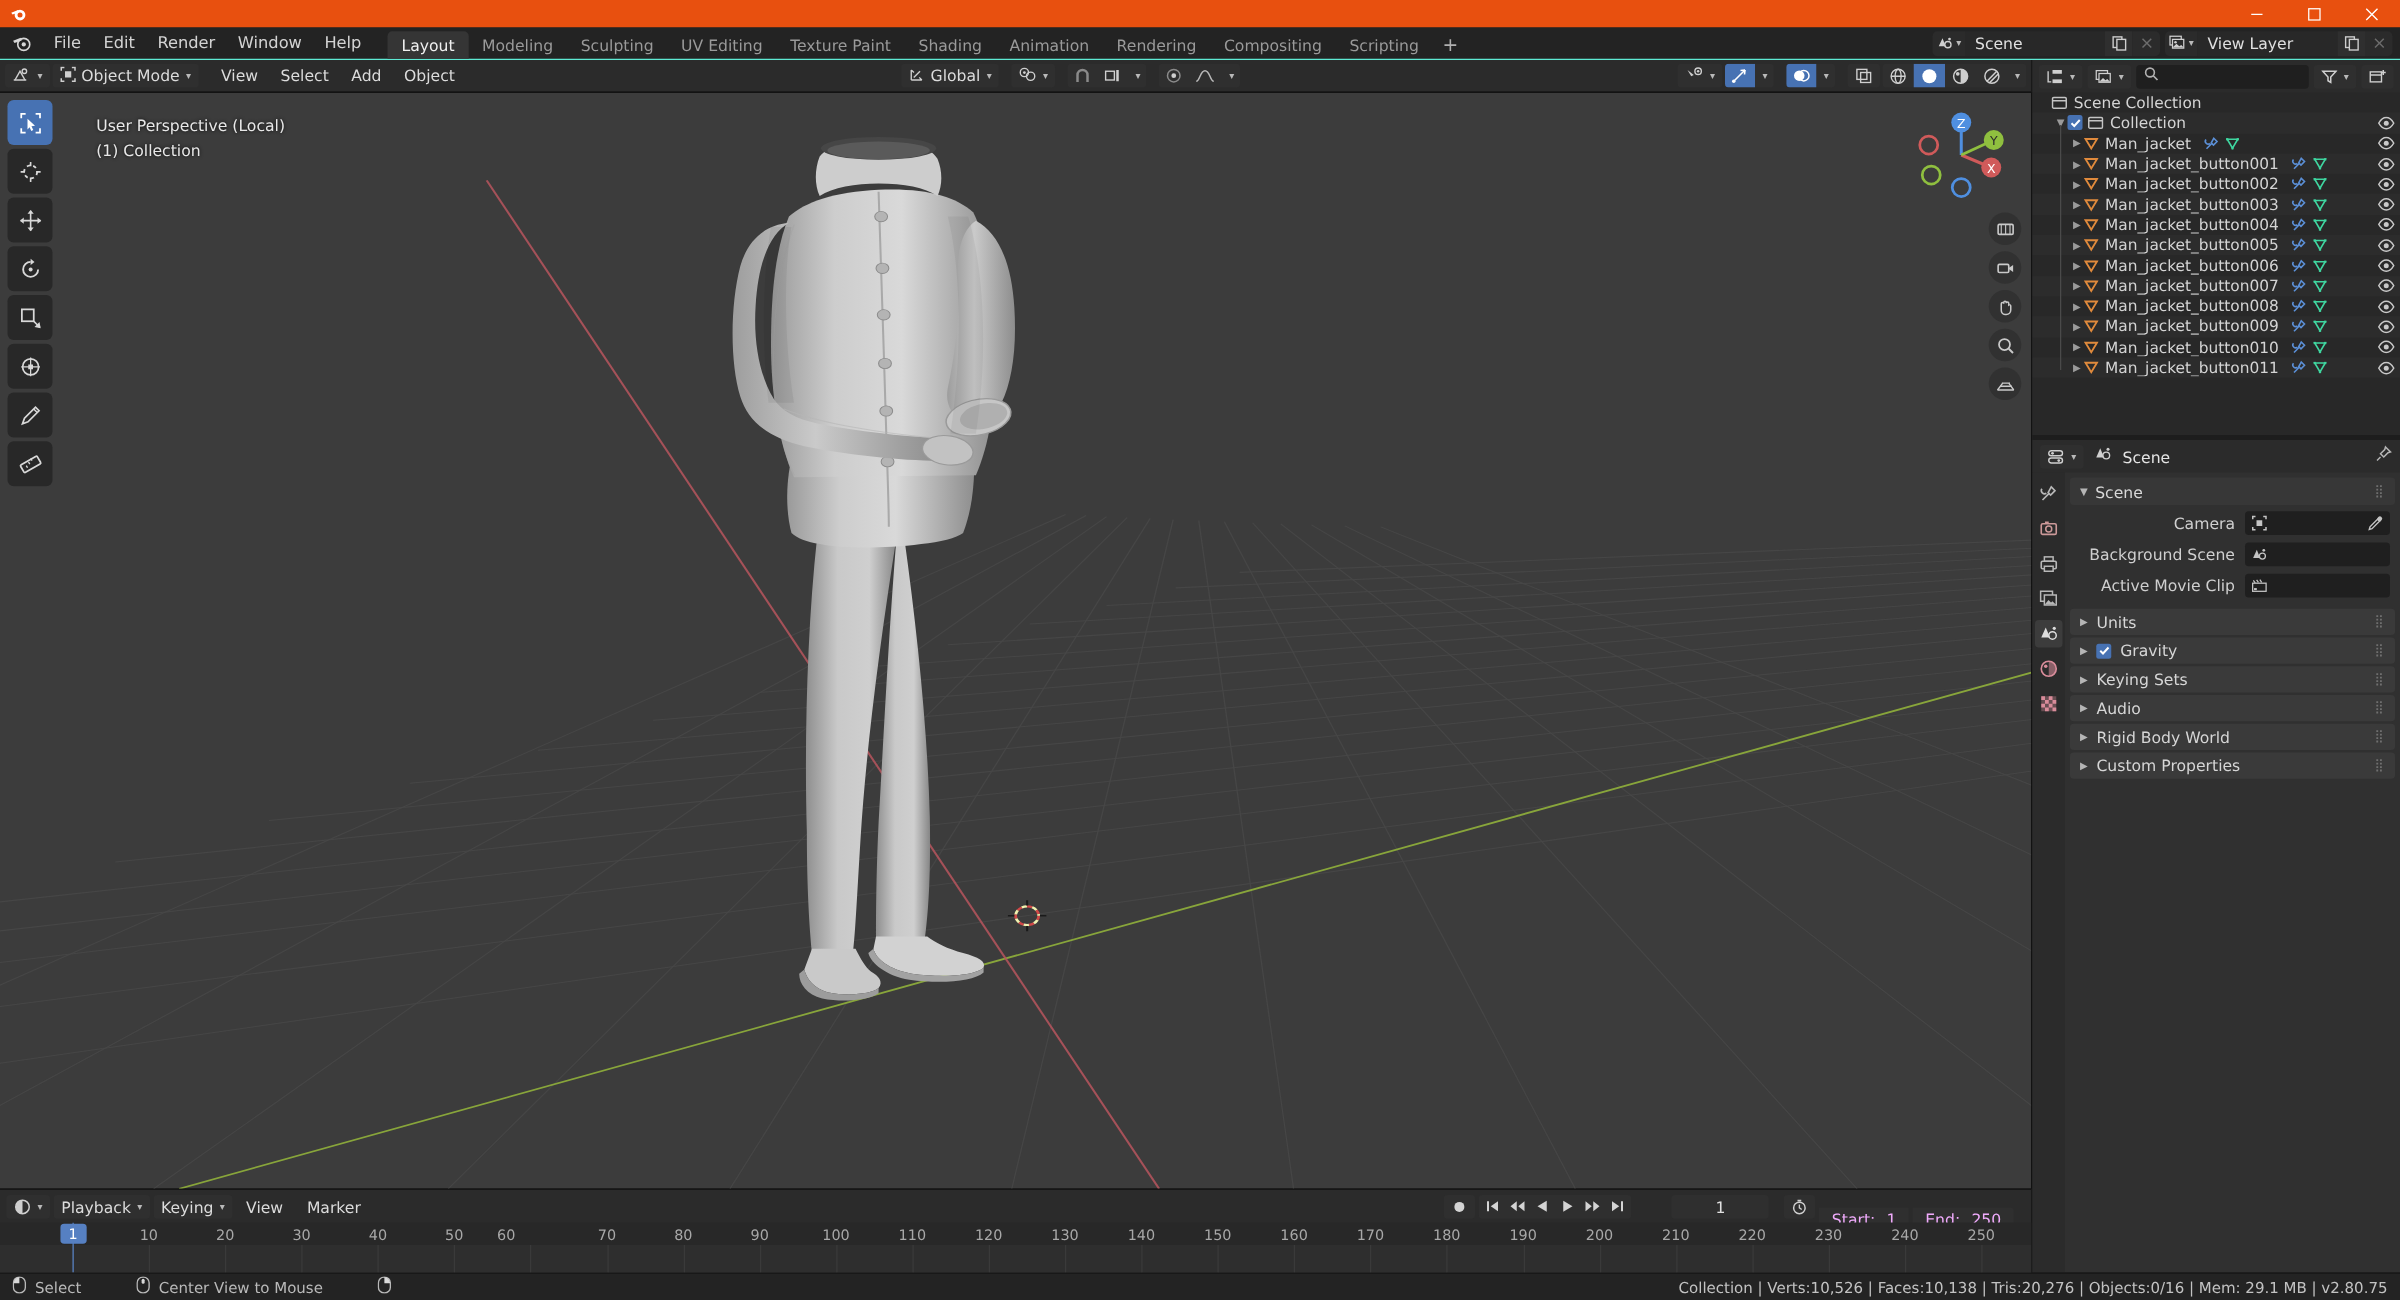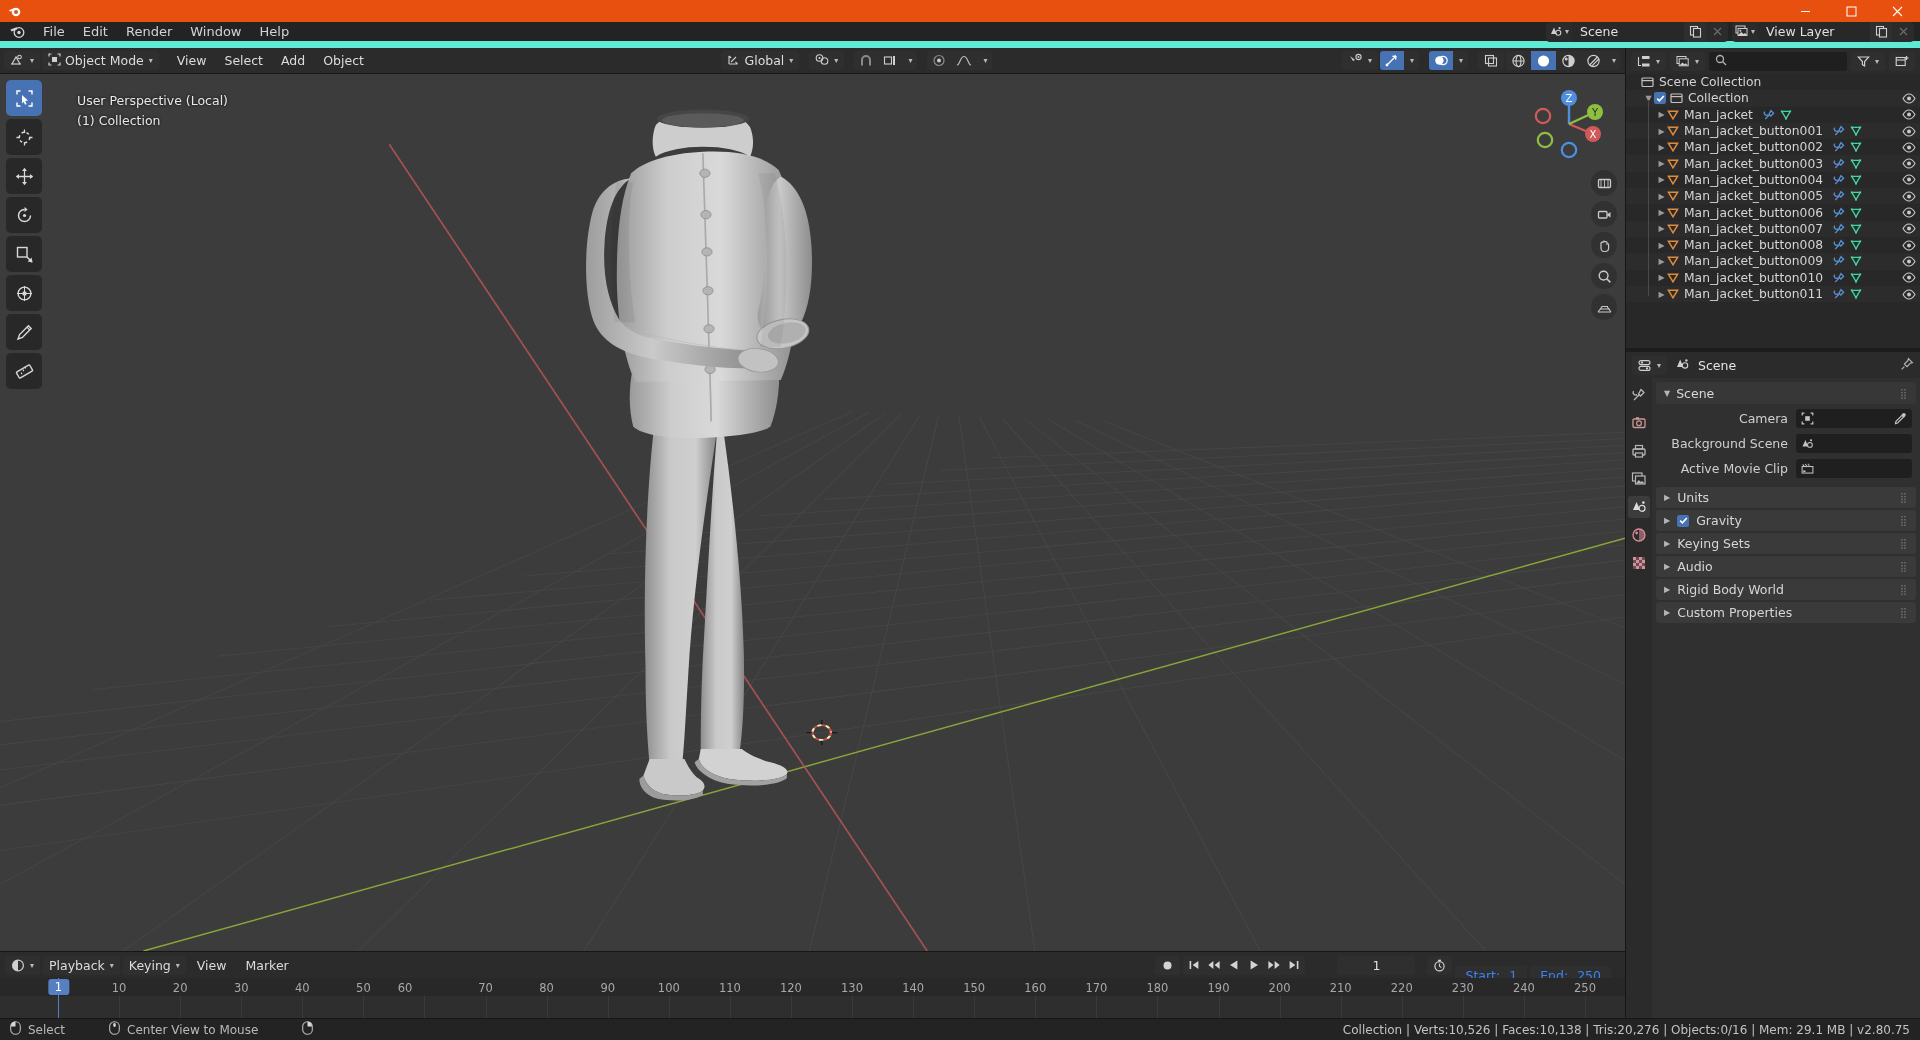--- a/index.html
+++ b/index.html
@@ -21,21 +21,21 @@
   }
   .titlebar .tlogo { width: 14px; height: 14px; margin-right: 7px; flex:0 0 14px;}
   .titlebar .ttext { font-size: 12.5px; color: #ffffff; white-space: nowrap; letter-spacing: .1px;}
   .winbtns { position: absolute; right: 0; top: 0; height: 22px; display: flex; }
   .winbtn { width: 46px; height: 22px; display: flex; align-items: center; justify-content: center; color: #fff; }
   .winbtn svg { display:block; }
 
   
   .topbar {
     height: 26px; background: #232323; display: flex; align-items: stretch;
-    flex: 0 0 26px; position: relative; border-bottom: 7px solid #5eead4;
+    flex: 0 0 26px; position: relative; border-bottom: 1px solid #5eead4;
   }
   .blogo { width: 34px; display: flex; align-items: center; justify-content: center; }
   .menus { display: flex; align-items: stretch; }
   .menuitem {
     display: flex; align-items: center; padding: 0 9px; font-size: 13px; color: #d3d3d3;
     white-space: nowrap;
   }
   .wstabs { display: flex; align-items: flex-end; margin-left: 12px; }
   .wstab {
     display: flex; align-items: center; padding: 0 11px; height: 22px; margin-top: 4px;
@@ -102,21 +102,21 @@
   .timeline { flex: 0 0 67px; background: #2b2b2b; display: flex; flex-direction: column; border-top:1px solid #161616;}
   .tlheader { height: 26px; display: flex; align-items: center; padding: 0 5px; gap: 3px; flex:0 0 26px; }
   .tlplay { display:flex; align-items:center; gap:2px; background:#2f2f2f; border-radius:3px; padding:0 2px; height:19px;}
   .tlplay .pb { width:18px; height:19px; display:flex; align-items:center; justify-content:center;}
   .numfield {
     height:19px; background:#2f2f2f; border-radius:3px; display:flex; align-items:center;
     justify-content:center; min-width:78px; font-size:12.5px; color:#e0e0e0;
   }
   .lblfield {
     height:19px; background:#2f2f2f; display:flex; align-items:center; gap:9px;
-    padding:0 10px; font-size:12.5px; color:#3b82f6;margin-top:20px;
+    padding:0 10px; font-size:12.5px; color:#f0abfc;margin-top:20px;
   }
   .tlruler { flex:1 1 auto; position: relative; background: #282828; overflow:hidden; }
   .tick { position:absolute; top:0; font-size:11.5px; color:#a8a8a8; transform: translateX(-50%); }
   .tickline { position:absolute; bottom:0; width:1px; background:#3a3a3a; }
   .playhead { position:absolute; top:0; bottom:0; width:1px; background:#5680c2; }
   .playhead .bubble {
     position:absolute; top:1px; left:50%; transform:translateX(-50%);
     background:#5680c2; color:#fff; font-size:11.5px; border-radius:3px;
     padding:1px 7px; white-space:nowrap;
   }
@@ -222,20 +222,33 @@
         <circle cx="10" cy="9.5" r="1.7" fill="#d6d6d6"></circle>
         <path d="M1.5 6.6 L7.6 4.2 L8.4 6.3 L2.6 8.4 Z" fill="#d6d6d6"></path>
       </svg>
     </div>
     <div class="menus">
       <div class="menuitem">File</div>
       <div class="menuitem">Edit</div>
       <div class="menuitem">Render</div>
       <div class="menuitem">Window</div>
       <div class="menuitem">Help</div>
+    </div>
+    <div class="wstabs">
+      <div class="wstab active">Layout</div>
+      <div class="wstab">Modeling</div>
+      <div class="wstab">Sculpting</div>
+      <div class="wstab">UV Editing</div>
+      <div class="wstab">Texture Paint</div>
+      <div class="wstab">Shading</div>
+      <div class="wstab">Animation</div>
+      <div class="wstab">Rendering</div>
+      <div class="wstab">Compositing</div>
+      <div class="wstab">Scripting</div>
+      <div class="wstab plus">+</div>
     </div>
 
     <div class="topbar-right">
       <div class="idblock">
         <div class="id-icon">
           <svg width="14" height="13" viewBox="0 0 14 13">
             <path d="M2 9 L5 2.5 L7.6 9 Z" fill="#cfcfcf"></path>
             <circle cx="9.3" cy="7.7" r="2.5" fill="none" stroke="#cfcfcf" stroke-width="1.1"></circle>
             <circle cx="10.6" cy="3.2" r="1.1" fill="#cfcfcf"></circle>
           </svg>

